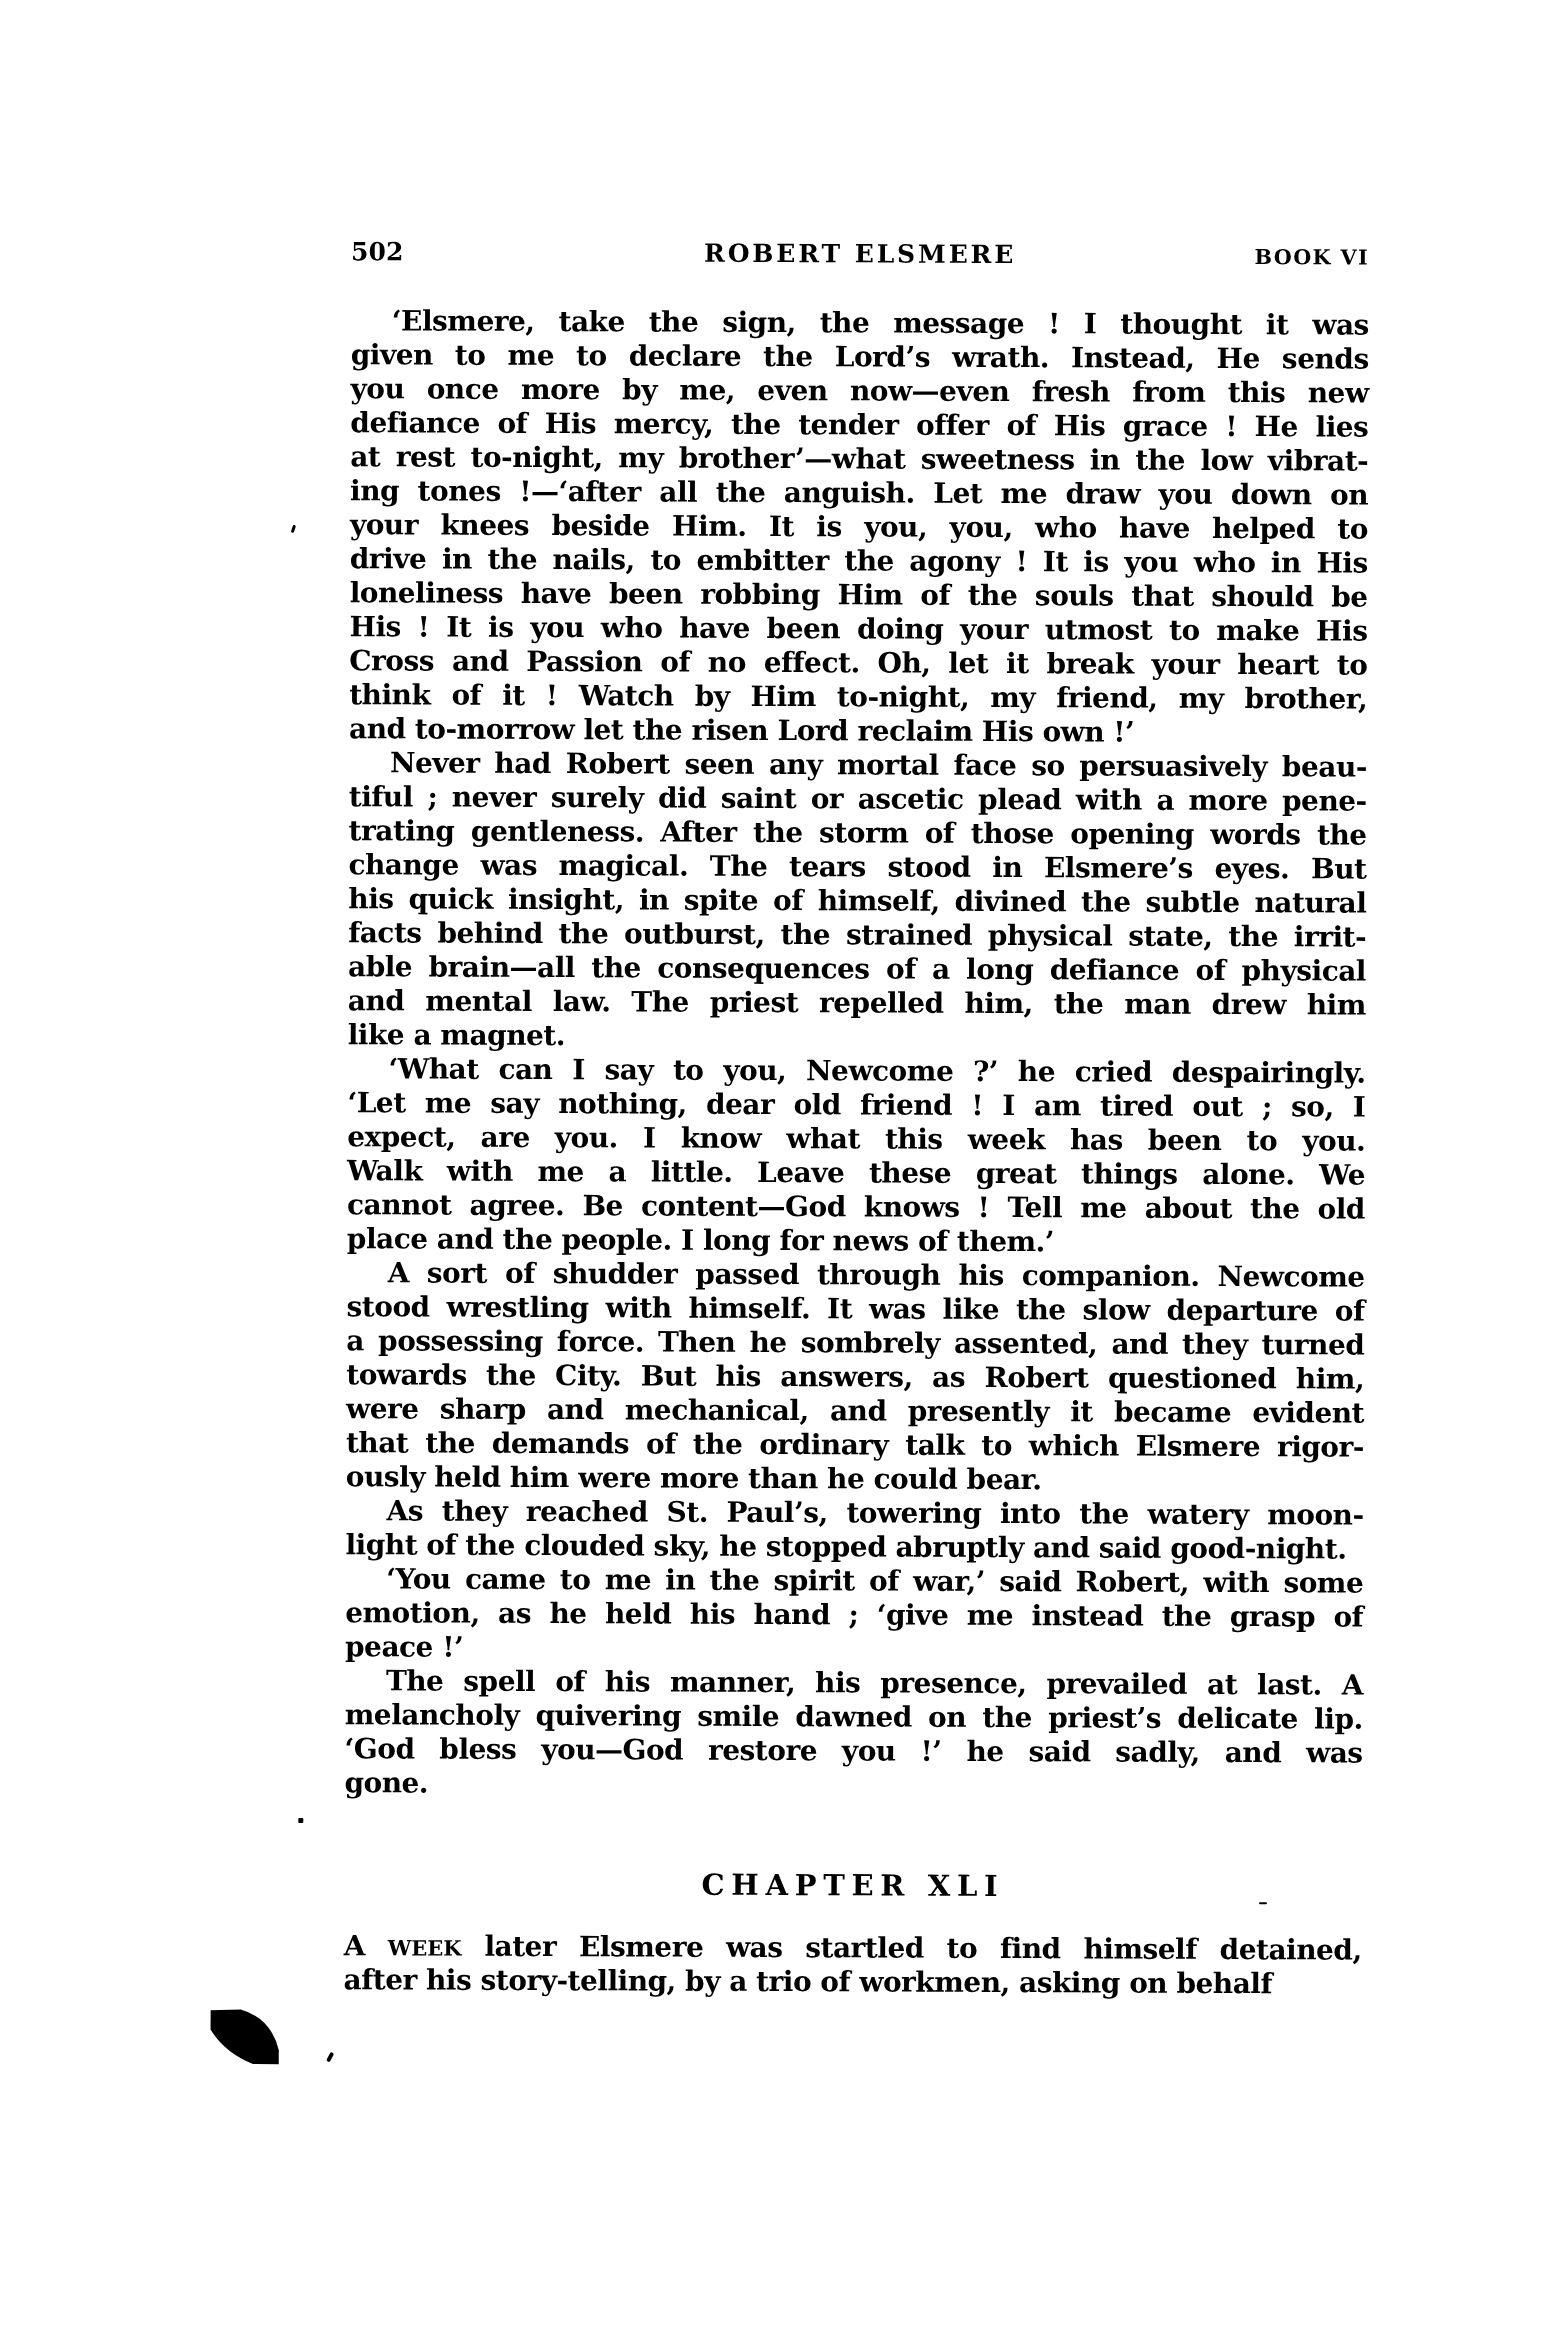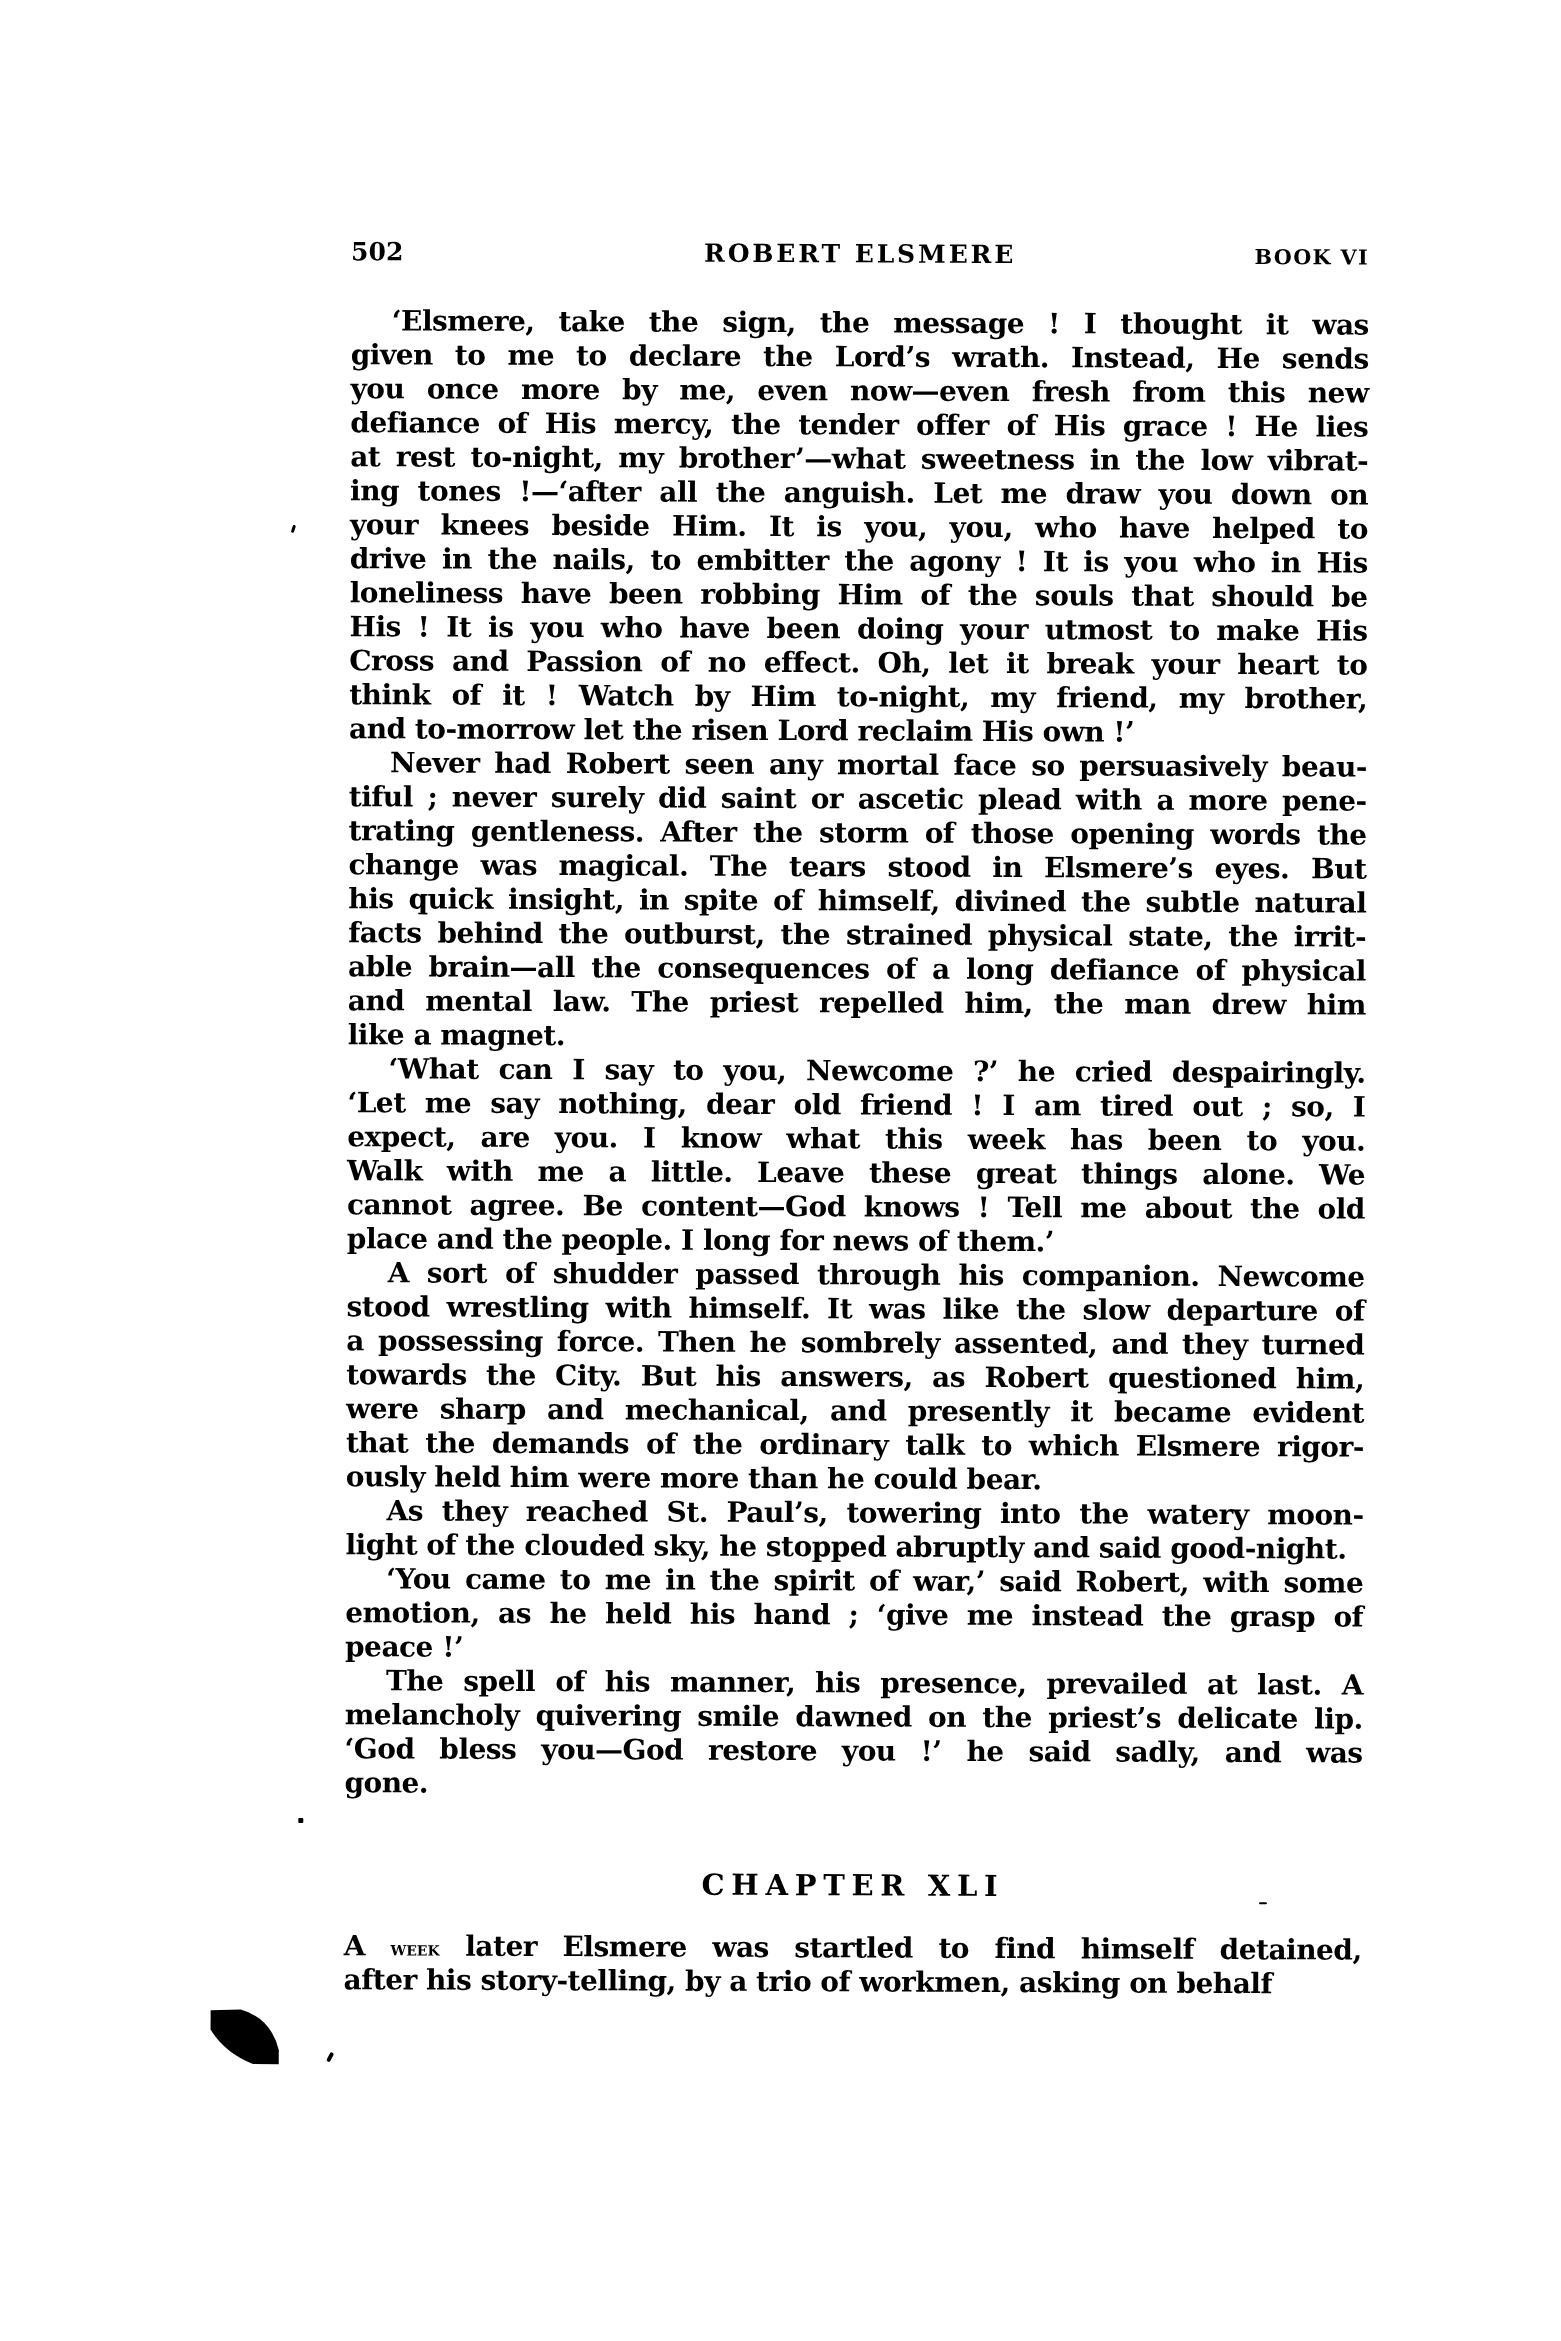--- a/index.html
+++ b/index.html
@@ -42,21 +42,21 @@
   .chapter{
     position:absolute;left:351px;top:1868px;width:1018px;
     margin:0;text-align:center;
     font-size:29px;font-weight:700;letter-spacing:6.7px;
   }
   
   .chapter-para{
     position:absolute;left:351px;top:1931px;width:1018px;
     font-size:28px;font-weight:700;letter-spacing:-0.5px;
   }
-  .sc{font-size:14px;letter-spacing:0;}
+  .sc{font-size:21px;letter-spacing:0;}
   
   .blot{position:absolute;left:211px;top:2007px;}
   .mark{position:absolute;background:#000;}
   .mark-1{left:293px;top:527px;width:3.4px;height:7.7px;border-radius:1.9px;transform:rotate(18deg);}
   .mark-2{left:305px;top:1820px;width:4.8px;height:4.8px;border-radius:1px;}
   .mark-3{left:336px;top:2054px;width:3.8px;height:9.6px;border-radius:1.9px;transform:rotate(28deg);}
   .mark-4{left:1266px;top:1900px;width:7.7px;height:2.4px;border-radius:1px;}
 </style>
 </head>
 <body>

